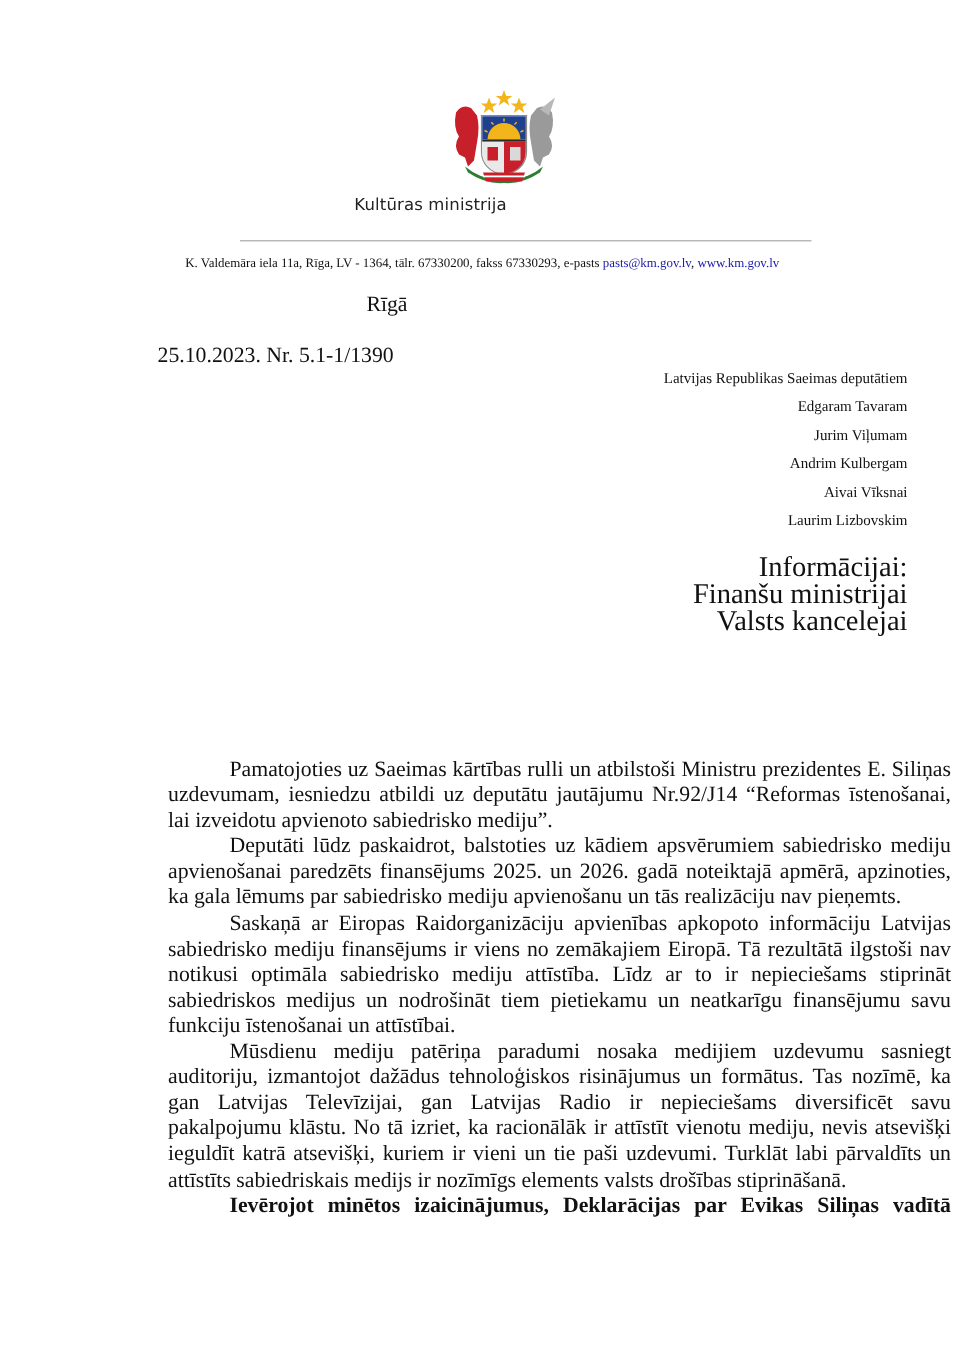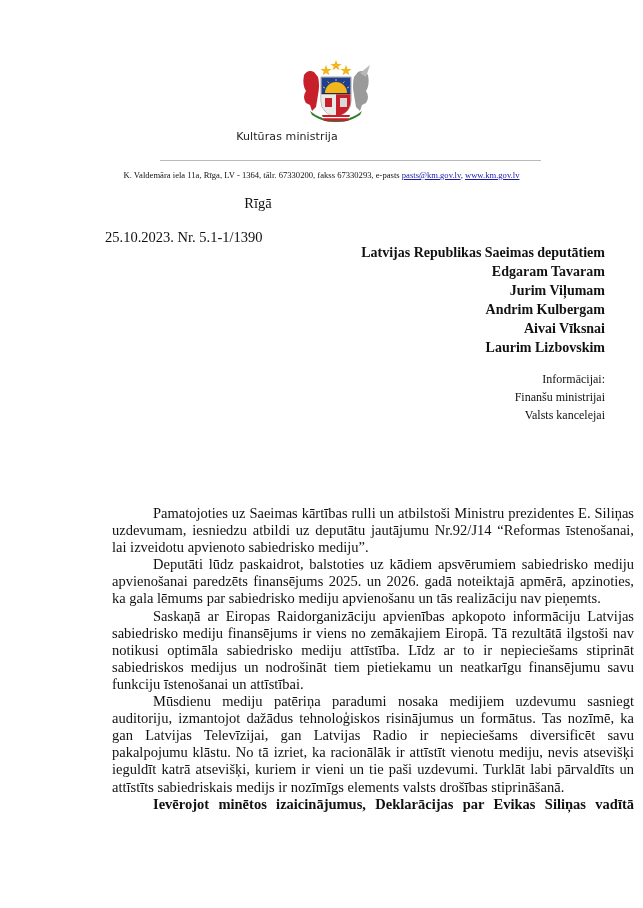--- a/index.html
+++ b/index.html
@@ -53,21 +53,20 @@
       left: 0;
       width: 643px;
       top: 170px;
       text-align: center;
       font-size: 8.6px;
       color: #111;
       white-space: nowrap;
     }
     .address a {
       color: #1a1aa8;
-      text-decoration: underline;
     }
     .city {
       position: absolute;
       left: 0;
       width: 516px;
       top: 195px;
       text-align: center;
       font-size: 14.5px;
     }
     .date-ref {
@@ -75,31 +74,31 @@
       left: 105px;
       top: 229px;
       font-size: 14.5px;
       white-space: nowrap;
     }
     .recipients {
       position: absolute;
       right: 38px;
       top: 243px;
       text-align: right;
-      font-weight: bold;
-      font-size: 14px;
+      font-weight: normal;
+      font-size: 10px;
       line-height: 19px;
     }
     .recipients div { white-space: nowrap; }
     .info-block {
       position: absolute;
       right: 38px;
       top: 370px;
       text-align: right;
-      font-size: 12px;
+      font-size: 19px;
       line-height: 18px;
     }
     .info-block div { white-space: nowrap; }
     .subject {
       position: absolute;
       left: 84px;
       top: 470px;
       font-style: italic;
       font-size: 14.5px;
     }

